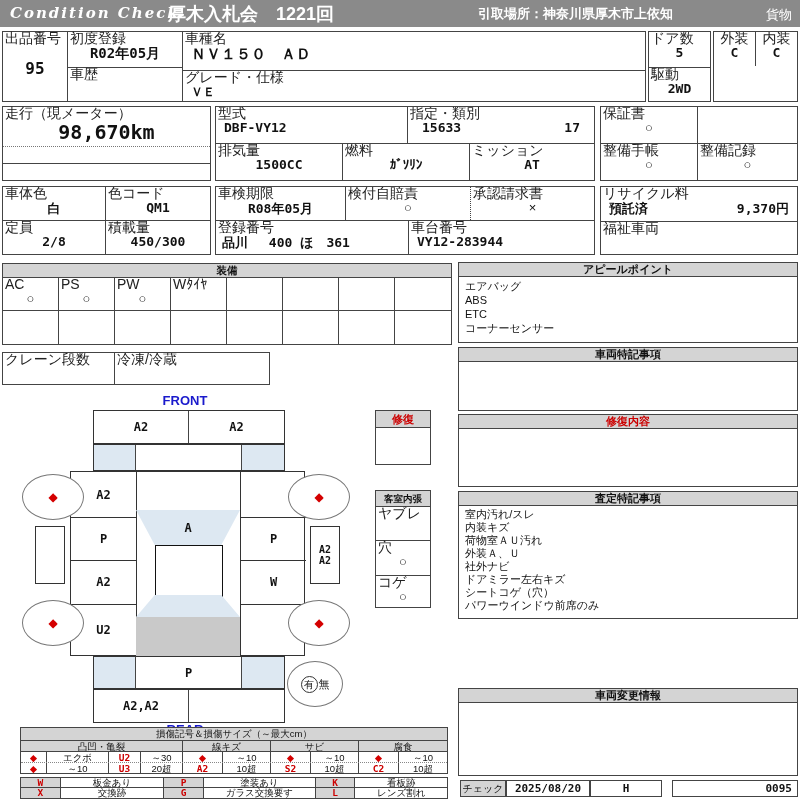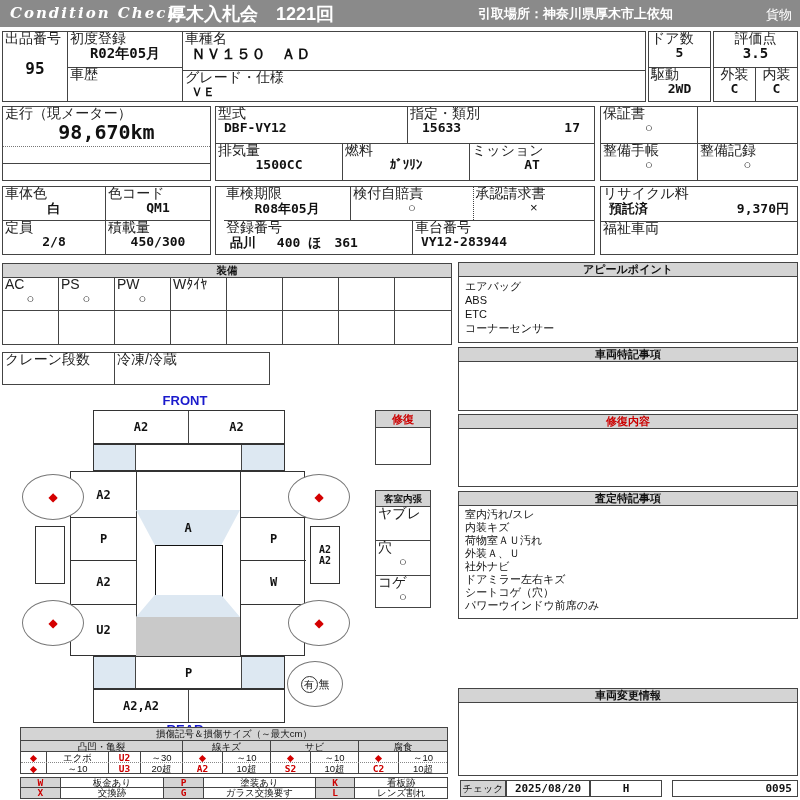--- a/index.html
+++ b/index.html
@@ -82,24 +82,20 @@
   <div class="box" style="left:648px;top:31px;width:63px;height:71px;">
     <div class="bb" style="height:35px;">
       <span class="lbl">ドア数</span>
       <div class="val">5</div>
     </div>
     <span class="lbl">駆動</span>
     <div class="val">2WD</div>
   </div>
 
   <div class="box" style="left:713px;top:31px;width:85px;height:71px;">
-    <div class="bb" style="height:35px;">
-      <span class="lbl" style="text-align:center;">評価点</span>
-      <div class="val" style="font-size:14px;">3.5</div>
-    </div>
     <div class="row" style="height:34px;">
       <div class="cell br" style="width:42px;">
         <span class="lbl" style="text-align:center;">外装</span>
         <div class="val">C</div>
       </div>
       <div class="cell" style="width:41px;">
         <span class="lbl" style="text-align:center;">内装</span>
         <div class="val">C</div>
       </div>
     </div>
@@ -179,21 +175,21 @@
         <span class="lbl">定員</span>
         <div class="val">2/8</div>
       </div>
       <div class="cell" style="width:104px;">
         <span class="lbl">積載量</span>
         <div class="val">450/300</div>
       </div>
     </div>
   </div>
 
-  <div class="box" style="left:215px;top:186px;width:380px;height:69px;padding-left:8px;">
+  <div class="box" style="left:215px;top:186px;width:380px;height:69px;">
     <div class="row bb" style="height:34px;">
       <div class="cell br" style="width:130px;">
         <span class="lbl">車検期限</span>
         <div class="val">R08年05月</div>
       </div>
       <div class="cell br" style="width:125px;border-right-style:dotted;">
         <span class="lbl">検付自賠責</span>
         <div class="mark">○</div>
       </div>
       <div class="cell" style="width:123px;">

